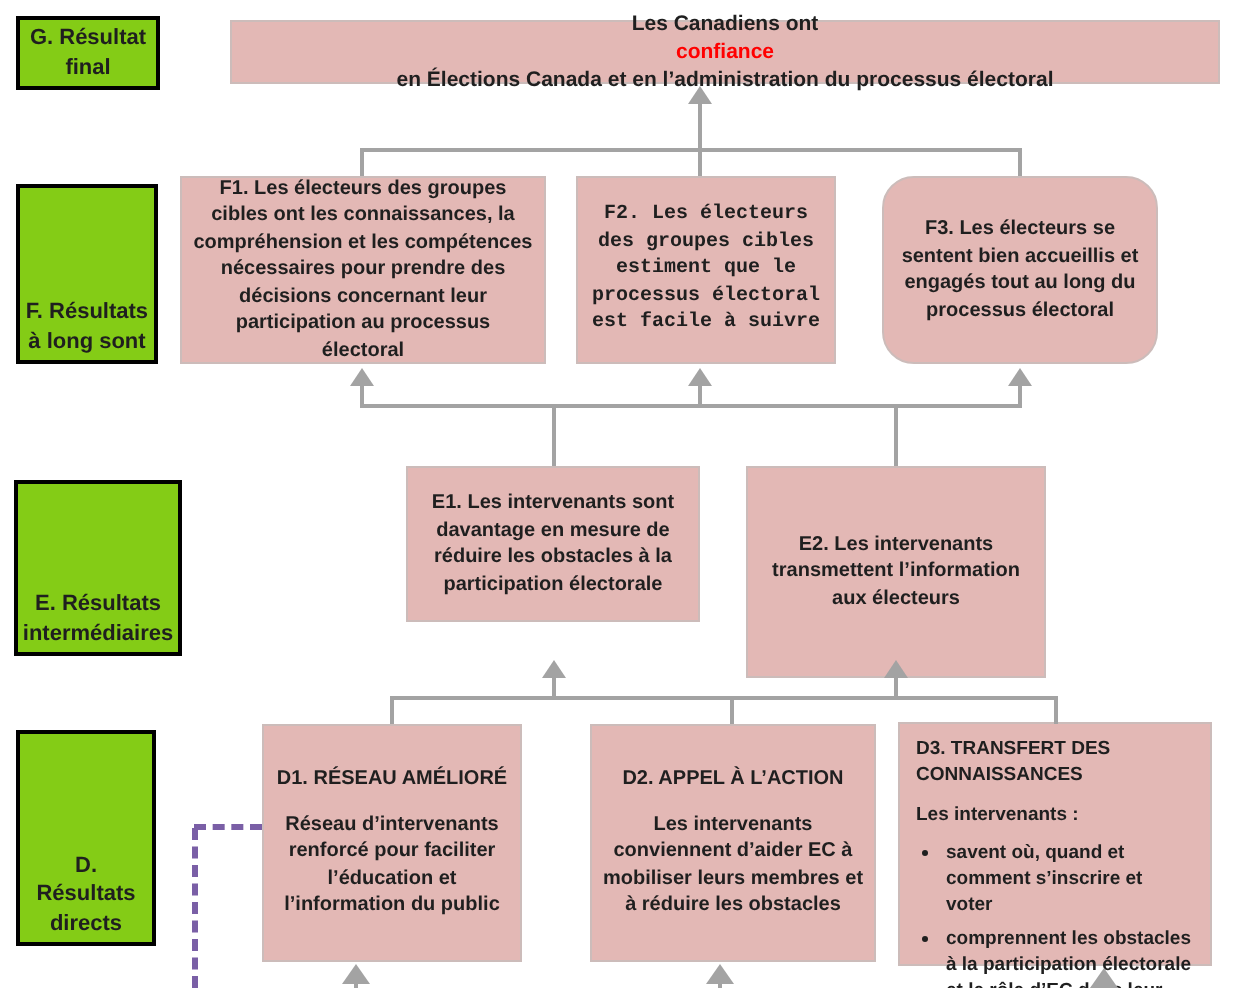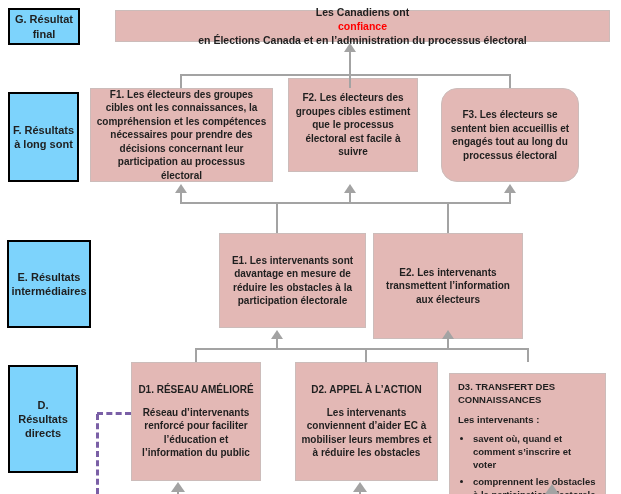--- a/index.html
+++ b/index.html
@@ -1,34 +1,34 @@
 <!DOCTYPE html>
 <html><head>
 <meta charset="utf-8">
 <style>
   html,body{margin:0;padding:0;background:#fff;}
   .canvas{
     position:relative;width:621px;height:494px;background:#ffffff;
     font-family:"Liberation Sans",sans-serif;color:#1f1f1f;overflow:hidden;
   }
   .bluebox{
-    position:absolute;background:#7dd3fc;border:2.5px solid #000;
-    display:flex;align-items:center;justify-content:center;text-align:center;
+    position:absolute;background:#84cc16;border:2.5px solid #000;
+    display:flex;align-items:flex-end;justify-content:center;text-align:center;
     font-weight:bold;font-size:11px;line-height:1.3;box-sizing:border-box;padding:2px;
   }
   .pinkbox{
     position:absolute;background:#e3b8b5;border:1px solid #ccbcba;
     display:flex;flex-direction:column;align-items:center;justify-content:center;
     text-align:center;font-weight:bold;font-size:10px;line-height:1.35;
     box-sizing:border-box;padding:3px 5px;
   }
   .pinkbox.oneline{flex-direction:column;font-size:10.5px;white-space:nowrap;}
   .hl{color:#ff0000;}
   .boxtitle{margin-bottom:9px;}
-  .d3box{align-items:flex-start;justify-content:flex-start;text-align:left;font-size:9.5px;padding:7px 8px;margin-top:12px;}
+  .d3box{align-items:flex-start;justify-content:flex-start;text-align:left;font-size:9.5px;padding:7px 8px;}
   .d3box .boxtitle{margin-bottom:7px;text-align:left;}
   .d3lead{margin-bottom:7px;}
   .d3box ul{margin:0;padding-left:15px;}
   .d3box li{margin-bottom:4px;}
   .gline{position:absolute;background:#a3a3a3;}
   .ah{position:absolute;width:0;height:0;border-left:6px solid transparent;border-right:6px solid transparent;border-bottom:9px solid #a3a3a3;}
   .ah.big{border-left-width:7px;border-right-width:7px;border-bottom-width:10px;}
   .pdash-h{position:absolute;border-top:3px dashed #7a5fa6;}
   .pdash-v{position:absolute;border-left:3px dashed #7a5fa6;}
 </style>
@@ -52,28 +52,28 @@
 
   <div class="pinkbox oneline" style="left:115px;top:10px;width:495px;height:32px;">
     <span>Les Canadiens ont </span>
     <span class="hl">confiance</span>
     <span> en Élections Canada et en l’administration du processus électoral</span>
   </div>
 
   <div class="pinkbox" style="left:90px;top:88px;width:183px;height:94px;">
     <span>F1. Les électeurs des groupes cibles ont les connaissances, la compréhension et les compétences nécessaires pour prendre des décisions concernant leur participation au processus électoral</span>
   </div>
-  <div class="pinkbox" style="left:288px;top:78px;width:130px;height:94px;">
+  <div class="pinkbox" style="left:288px;top:88px;width:130px;height:94px;font-family:Liberation Mono, monospace;">
     <span>F2. Les électeurs des groupes cibles estiment que le processus électoral est facile à suivre</span>
   </div>
   <div class="pinkbox" style="left:441px;top:88px;width:138px;height:94px;border-radius:16px;">
     <span>F3. Les électeurs se sentent bien accueillis et engagés tout au long du processus électoral</span>
   </div>
 
-  <div class="pinkbox" style="left:203px;top:233px;width:147px;height:95px;margin-left:16px;">
+  <div class="pinkbox" style="left:203px;top:233px;width:147px;height:78px;">
     <span>E1. Les intervenants sont davantage en mesure de réduire les obstacles à la participation électorale</span>
   </div>
   <div class="pinkbox" style="left:373px;top:233px;width:150px;height:106px;">
     <span>E2. Les intervenants transmettent l’information aux électeurs</span>
   </div>
 
   <div class="pinkbox" style="left:131px;top:362px;width:130px;height:119px;">
     <div class="boxtitle">D1. RÉSEAU AMÉLIORÉ</div>
     <div>Réseau d’intervenants renforcé pour faciliter l’éducation et l’information du public</div>
   </div>

